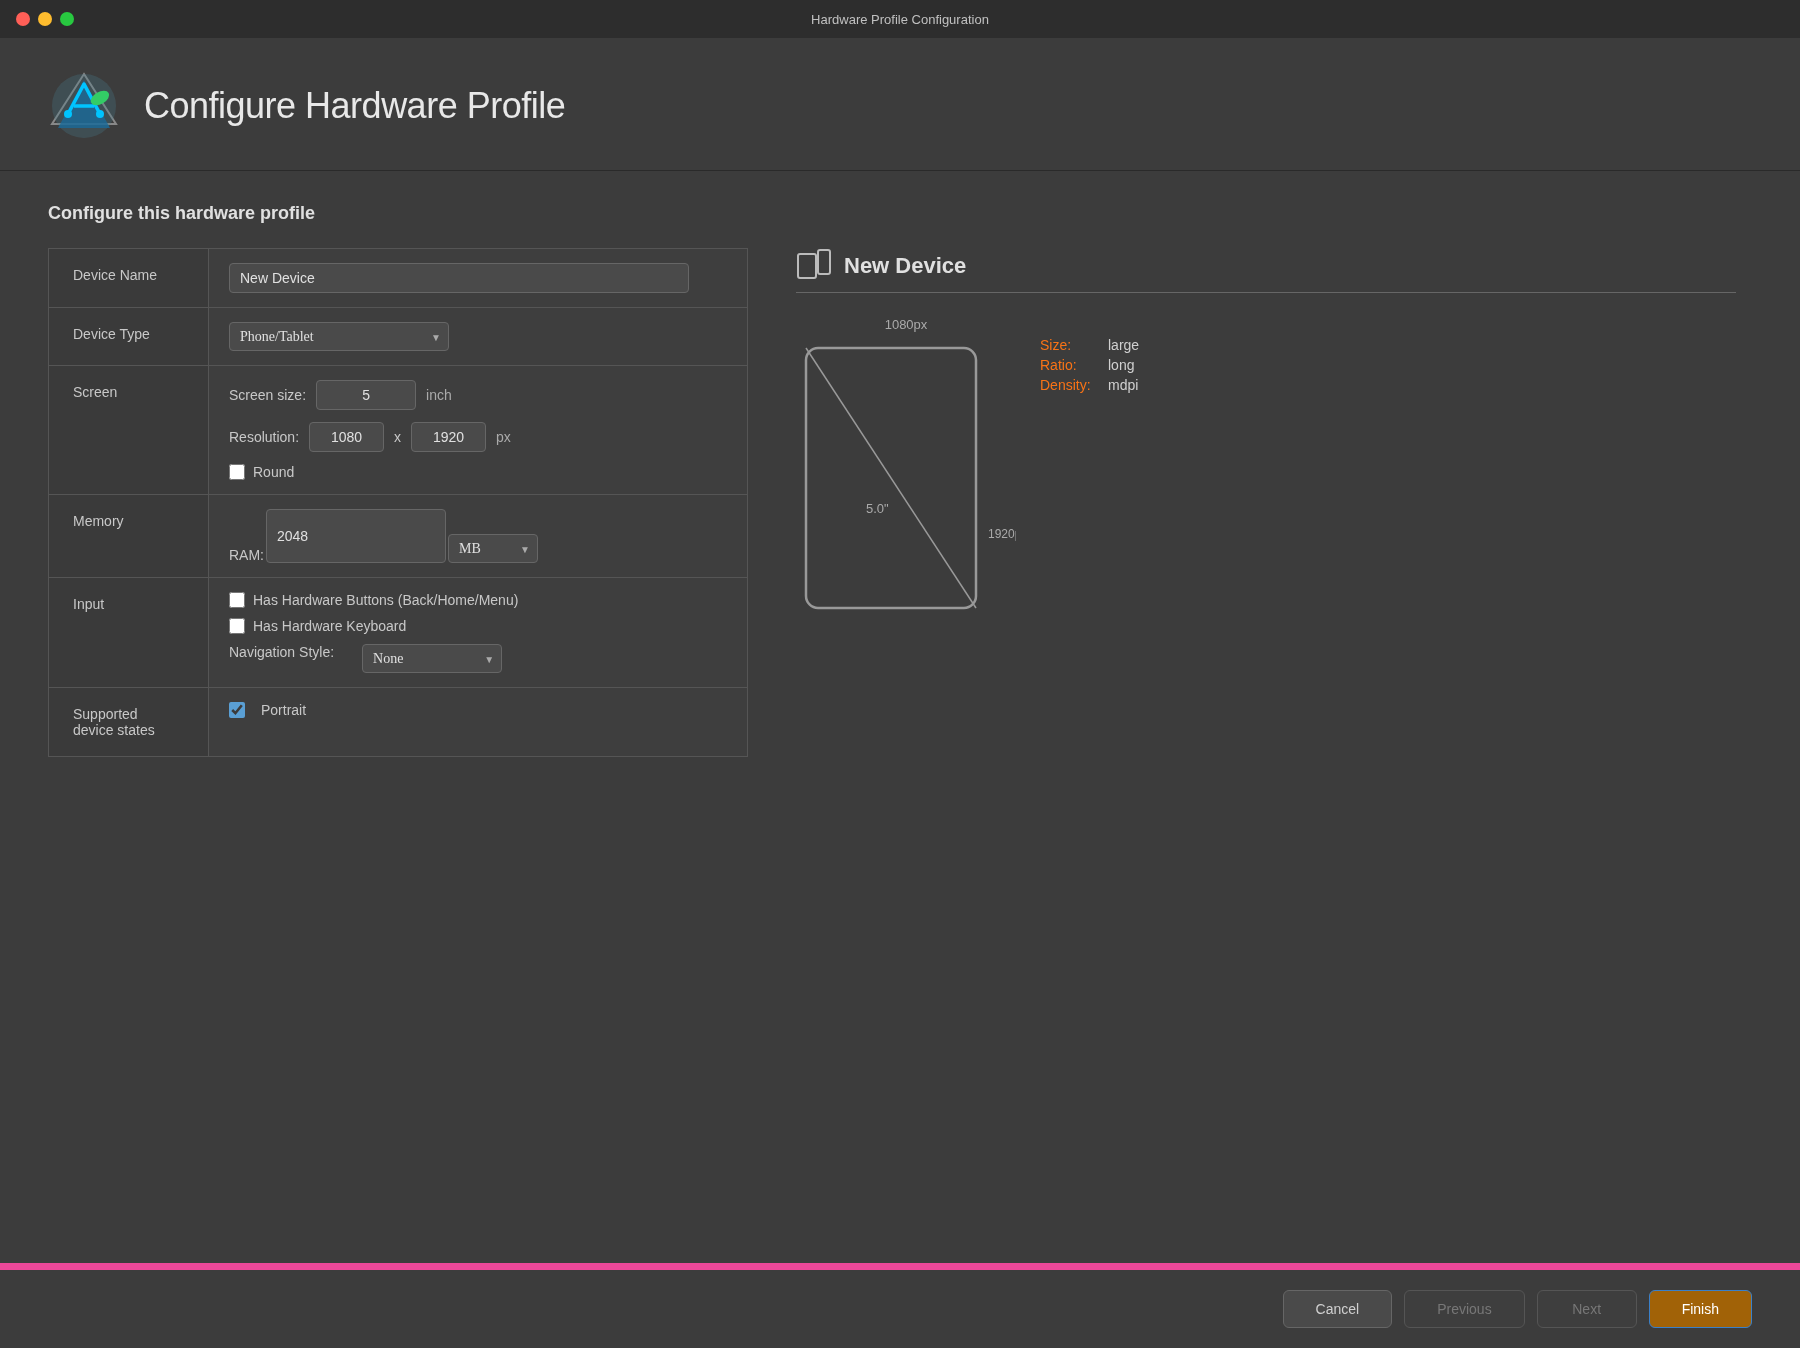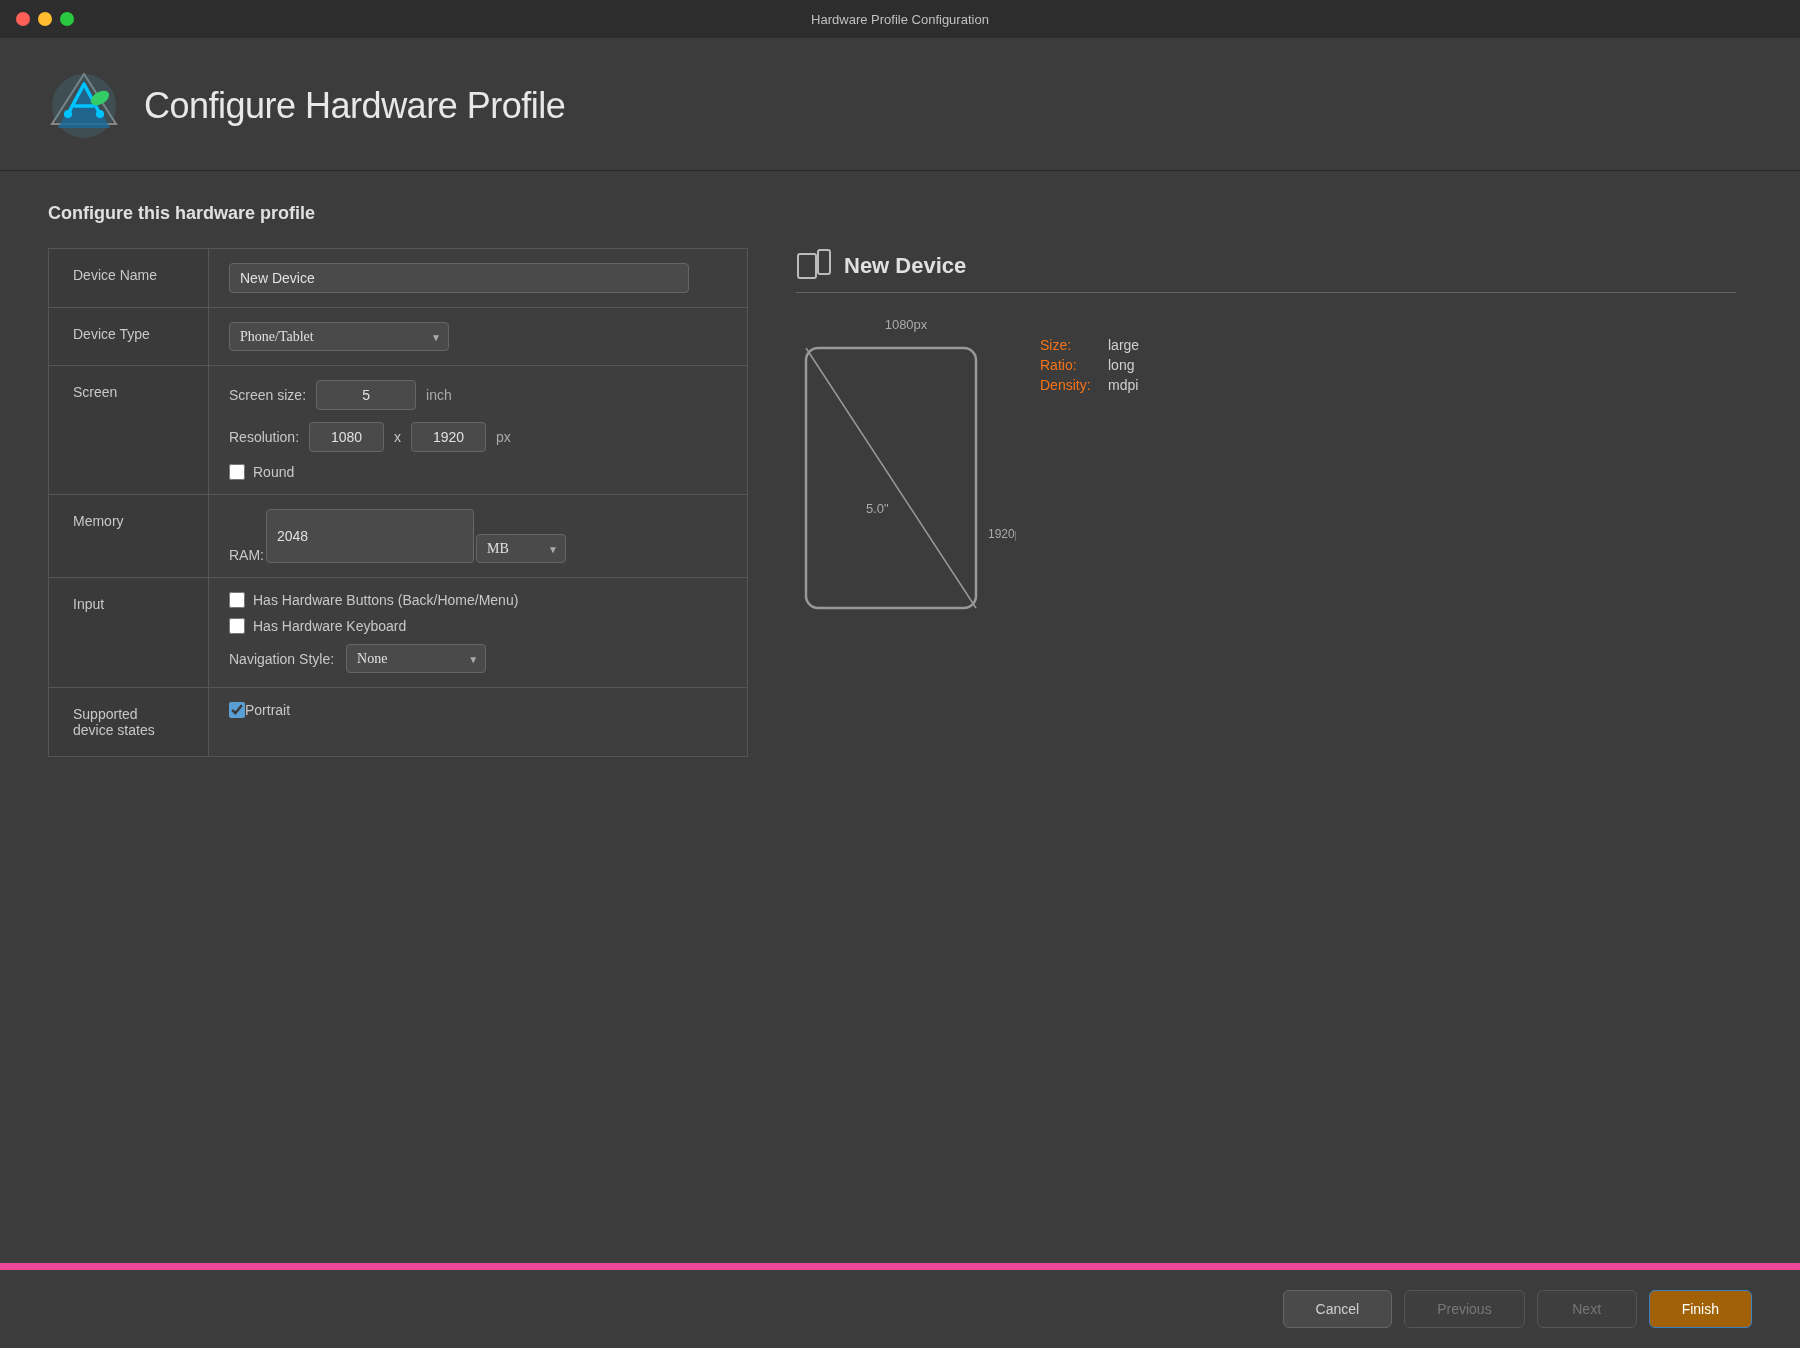--- a/index.html
+++ b/index.html
@@ -230,22 +230,22 @@
     input[type="checkbox"] {
       width: 16px;
       height: 16px;
       cursor: pointer;
       accent-color: #5a9fd4;
     }
 
     
     .nav-style-row {
       display: flex;
-      align-items: center;
-      gap: 12px;
+      align-items: flex-start;
+      gap: 28px;
       margin-top: 10px;
       font-size: 14px;
       color: #c8c8c8;
     }
 
     
     .memory-row {
       display: flex;
       align-items: flex-end;
       gap: 2px;
@@ -254,21 +254,21 @@
     }
 
     .medium-input {
       background: #4a4a4a;
       border: 1px solid #666;
       border-radius: 4px;
       color: #e0e0e0;
       font-size: 14px;
       padding: 18px 10px;
       outline: none;
-      width: 208px;
+      width: 180px;
     }
 
     
     .preview-panel {
       flex: 1;
       padding: 0 16px;
     }
 
     .preview-header {
       display: flex;
@@ -354,21 +354,21 @@
       background: #3e3e3e;
       color: #777;
       border-color: #555;
       cursor: default;
     }
 
     
     .portrait-row {
       display: flex;
       align-items: center;
-      gap: 0;
+      gap: 16px;
       font-size: 14px;
       color: #c8c8c8;
     }
   </style>
 </head>
 <body>
 
 <div class="title-bar">
   <div class="title-bar-buttons">
     <div class="traffic-light tl-close"></div>

